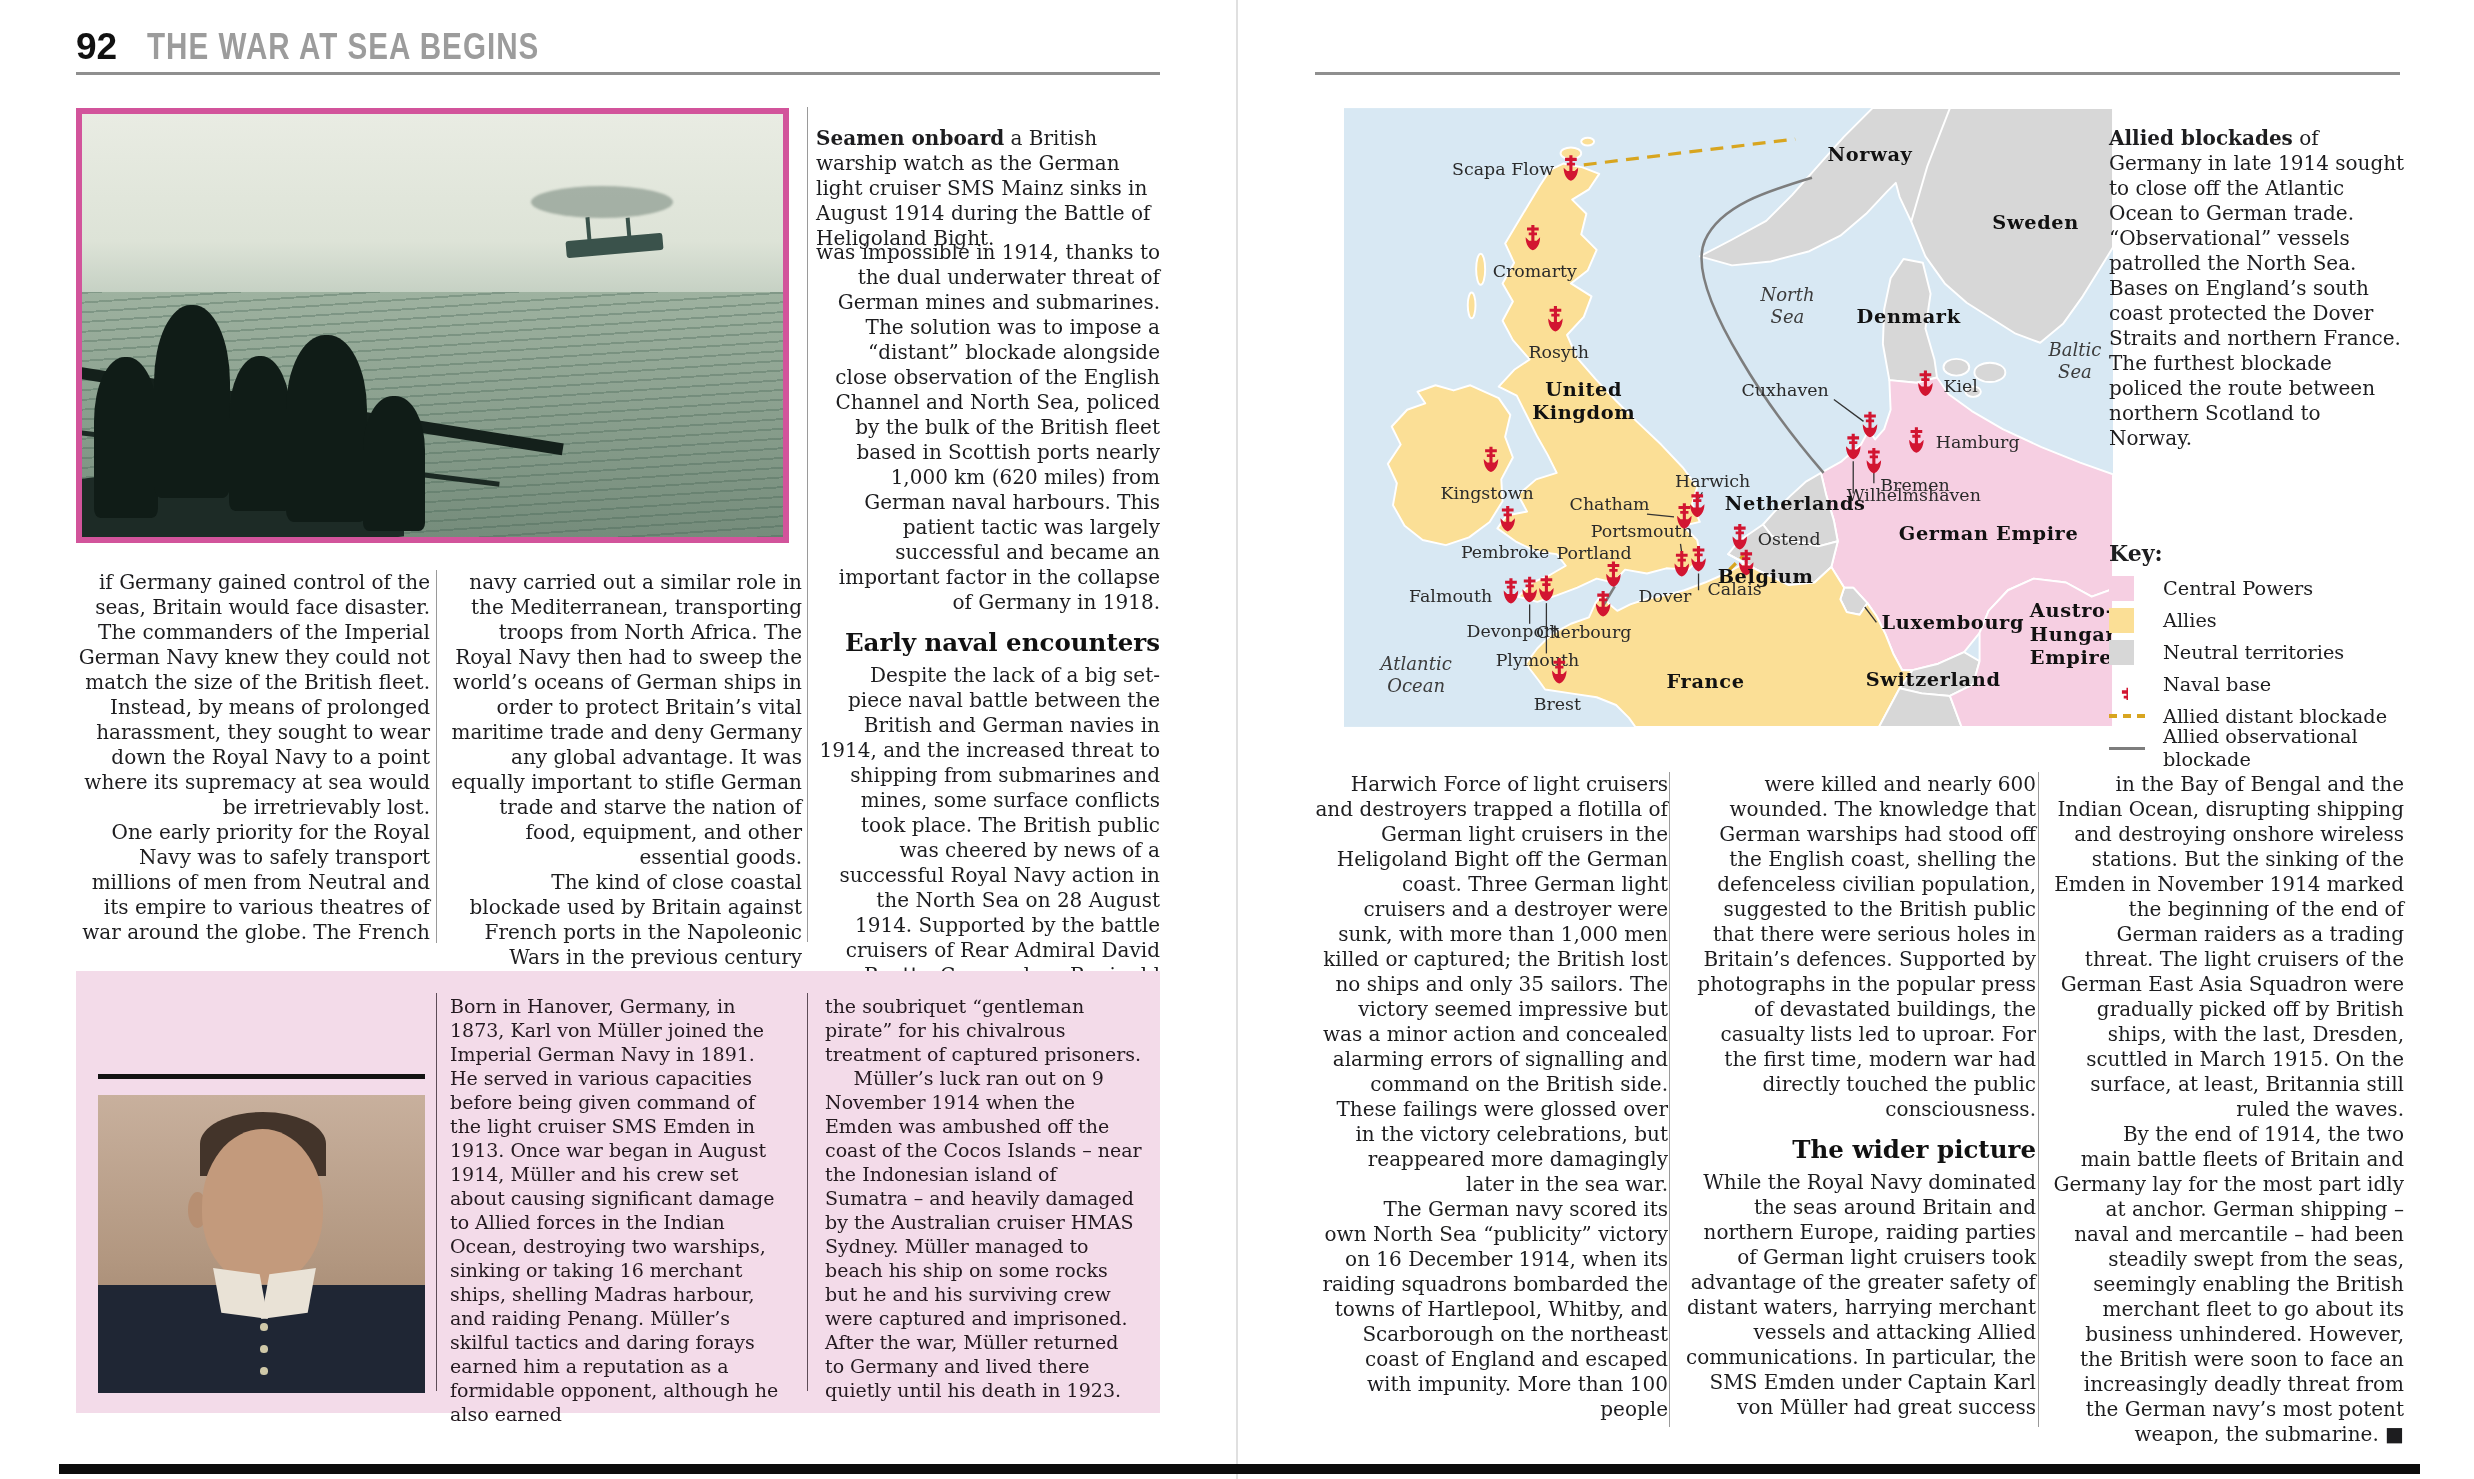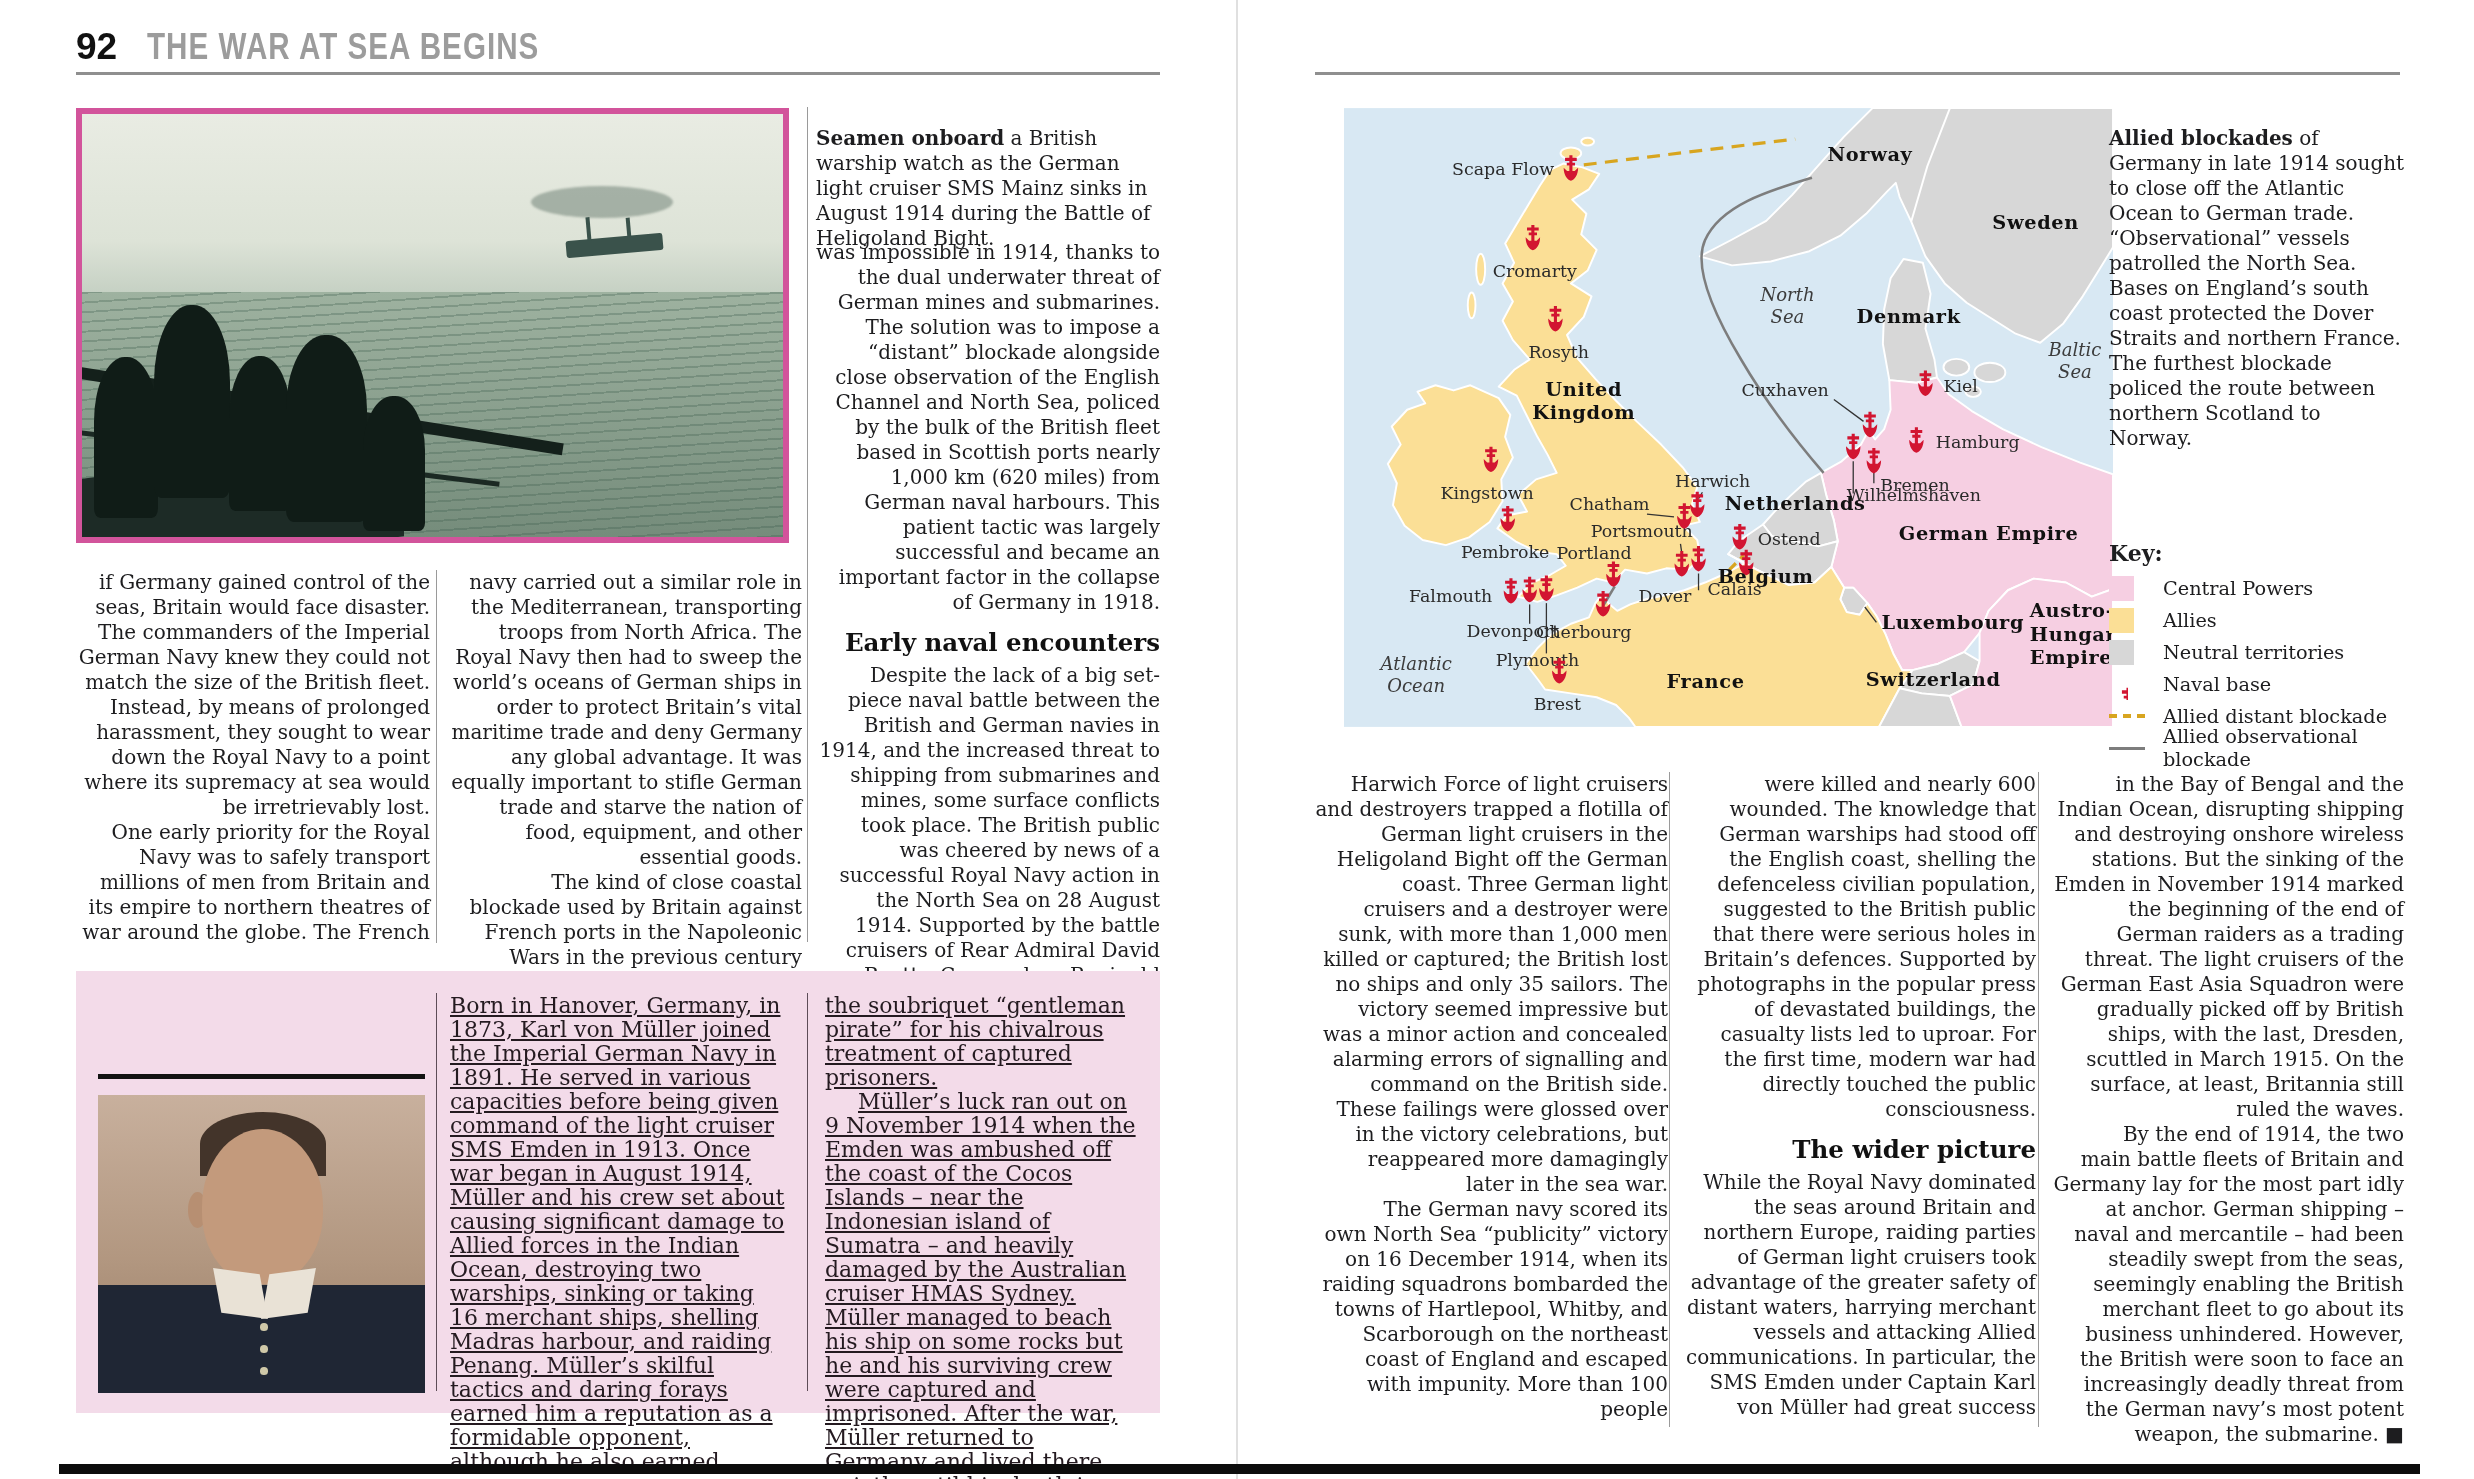--- a/index.html
+++ b/index.html
@@ -43,21 +43,21 @@
   .sl1{left:11.6px;bottom:19.3px;width:64px;height:161px;}
   .sl2{left:72px;bottom:39px;width:76px;height:193px;}
   .sl3{left:147px;bottom:26px;width:62px;height:155px;}
   .sl4{left:204px;bottom:15.5px;width:81px;height:187px;}
   .sl5{left:281px;bottom:6.4px;width:62px;height:135px;}
   
   .fbox{position:absolute;left:76px;top:971px;width:1084px;height:442px;background:#f3dbe9;}
   .fb-title{position:absolute;left:22px;top:19.3px;font-size:30px;line-height:37px;font-weight:bold;color:#15090f;}
   .fb-rule{position:absolute;left:22px;top:103px;width:327px;height:5.2px;background:#121212;}
   .fb-vr{position:absolute;top:22px;height:398px;width:1.3px;background:#5d4c57;}
-  .fb-col{position:absolute;top:23px;font-size:22px;line-height:24px;color:#241a20;text-decoration:underline;}
+  .fb-col{position:absolute;top:23px;font-size:19px;line-height:24px;color:#241a20;}
   .fb-col p{margin:0;} .fb-col p.ind{text-indent:1.5em;}
   .portrait{position:absolute;left:22px;top:124px;width:327px;height:298px;overflow:hidden;
             background:linear-gradient(180deg,#c8b09d 0%,#b29780 55%,#977c66 100%);}
   .pt-hair{position:absolute;left:102px;top:17px;width:126px;height:64px;border-radius:50% 50% 0 0;background:#43342a;}
   .pt-head{position:absolute;left:104px;top:34px;width:121px;height:155px;border-radius:50% 50% 46% 46%;background:#c39a7c;}
   .pt-ear{position:absolute;left:90px;top:97px;width:19.3px;height:36px;border-radius:50%;background:#b78f72;}
   .pt-body{position:absolute;left:0;bottom:0;width:100%;height:108px;background:#1f2634;}
   .pt-collar-l,.pt-collar-r{position:absolute;bottom:77px;width:45px;height:45px;background:#e9e2d6;}
   .pt-collar-l{left:120px;transform:skewX(18deg) rotate(8deg);}
   .pt-collar-r{left:168px;transform:skewX(-18deg) rotate(-8deg);}
@@ -109,21 +109,21 @@
 
   <p class="cap" style="left:816px;top:106px;width:344px;"><b>Seamen onboard</b><span> a British warship watch as the German light cruiser SMS Mainz sinks in August 1914 during the Battle of Heligoland Bight.</span></p>
 
   <div class="col" style="left:816px;top:240px;width:344px;">
       <p>was impossible in 1914, thanks to the dual underwater threat of German mines and submarines. The solution was to impose a “distant” blockade alongside close observation of the English Channel and North Sea, policed by the bulk of the British fleet based in Scottish ports nearly 1,000 km (620 miles) from German naval harbours. This patient tactic was largely successful and became an important factor in the collapse of Germany in 1918.</p>
       <h3>Early naval encounters</h3>
       <p>Despite the lack of a big set-piece naval battle between the British and German navies in 1914, and the increased threat to shipping from submarines and mines, some surface conflicts took place. The British public was cheered by news of a successful Royal Navy action in the North Sea on 28 August 1914. Supported by the battle cruisers of Rear Admiral David Beatty, Commodore Reginald Tyrwhitt’s</p>
     </div>
   <div class="col" style="left:76px;top:570px;width:354px;">
       <p>if Germany gained control of the seas, Britain would face disaster. The commanders of the Imperial German Navy knew they could not match the size of the British fleet. Instead, by means of prolonged harassment, they sought to wear down the Royal Navy to a point where its supremacy at sea would be irretrievably lost.</p>
-      <p class="ind">One early priority for the Royal Navy was to safely transport millions of men from Britain and its empire to northern theatres of war around the globe. The French</p>
+      <p class="ind">One early priority for the Royal Navy was to safely transport millions of men from Neutral and its empire to various theatres of war around the globe. The French</p>
     </div>
   <div class="col" style="left:448px;top:570px;width:354px;">
       <p>navy carried out a similar role in the Mediterranean, transporting troops from North Africa. The Royal Navy then had to sweep the world’s oceans of German ships in order to protect Britain’s vital maritime trade and deny Germany any global advantage. It was equally important to stifle German trade and starve the nation of food, equipment, and other essential goods.</p>
       <p class="ind">The kind of close coastal blockade used by Britain against French ports in the Napoleonic Wars in the previous century</p>
     </div>
 
   <div class="vr" style="left:436px;top:570px;height:373px;"></div>
   <div class="vr" style="left:807px;top:107px;height:835px;"></div>
 
   <div class="fbox">

